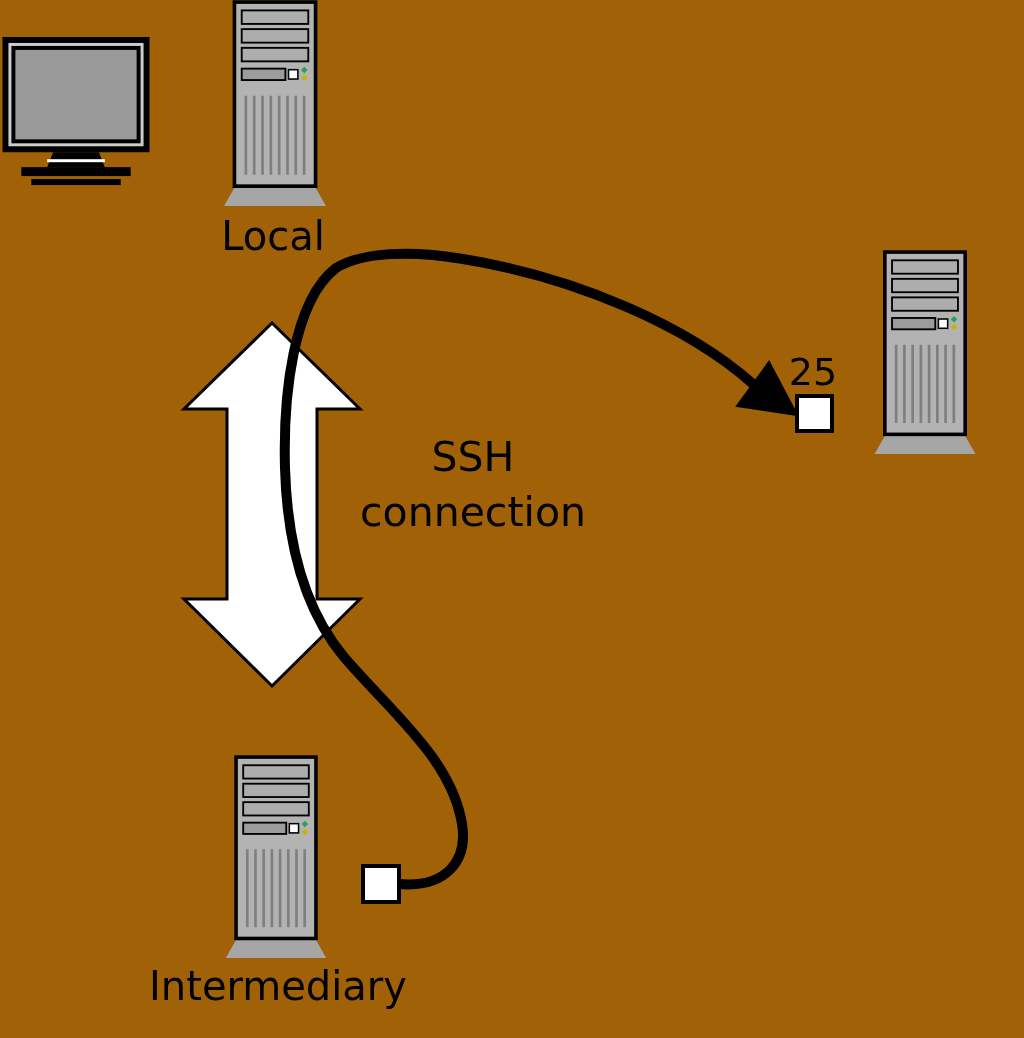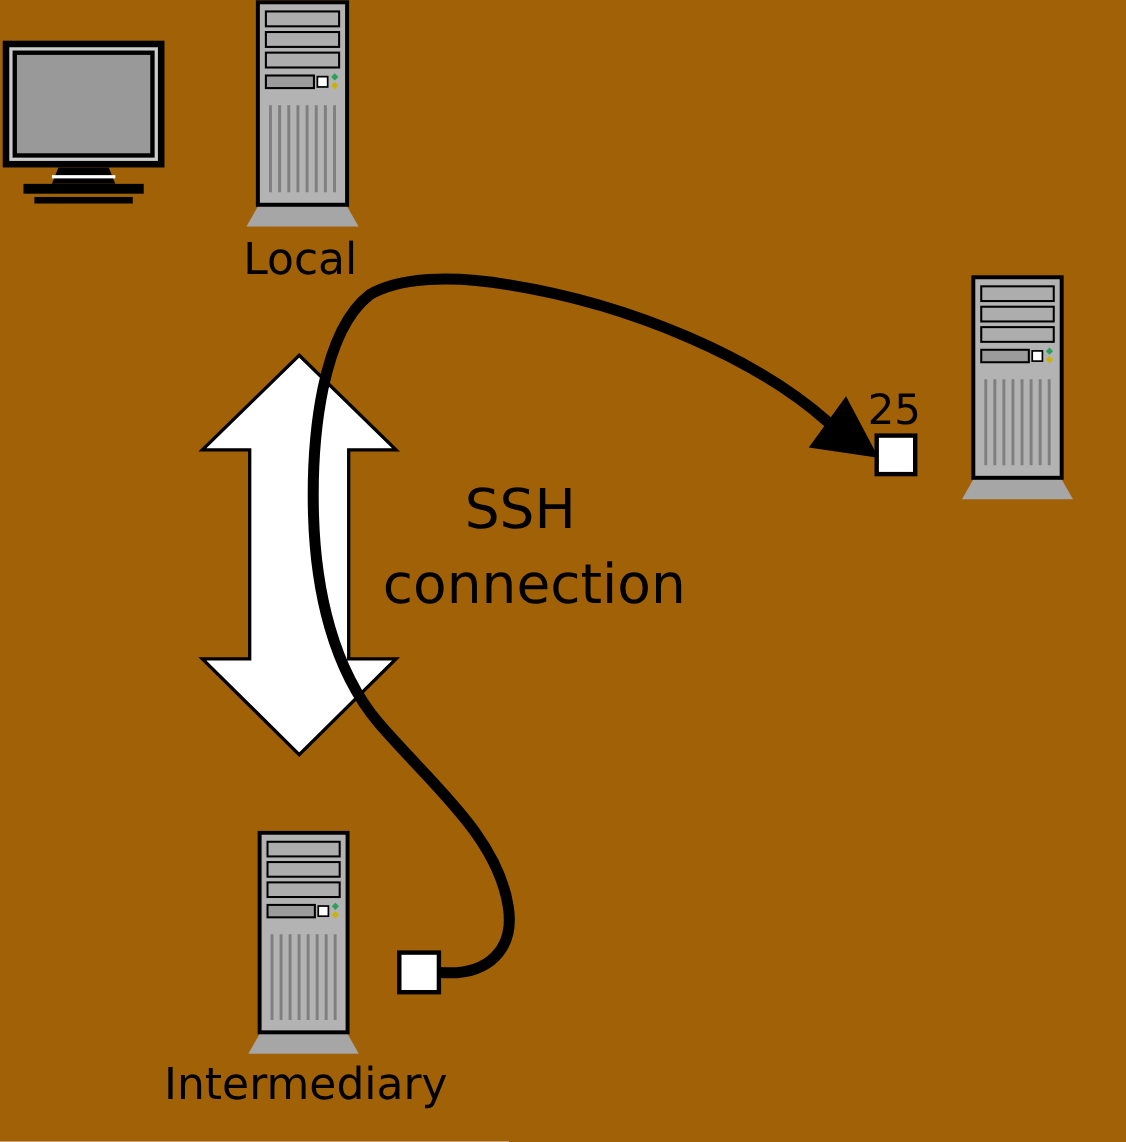--- a/index.html
+++ b/index.html
@@ -30,21 +30,21 @@
     white-space: normal;
   }
   .label.node {
     font-size: 40px;
   }
   .label.port {
     font-size: 38px;
     text-align: center;
   }
   .label.conn {
-    font-size: 50px;
+    font-size: 41px;
     line-height: 1.35;
   }
 </style>
 </head>
 <body>
 
 <div class="canvas">
 
   <svg class="scene" width="1024" height="1038" viewBox="0 0 1024 1038" xmlns="http://www.w3.org/2000/svg" xmlns:xlink="http://www.w3.org/1999/xlink">
 

